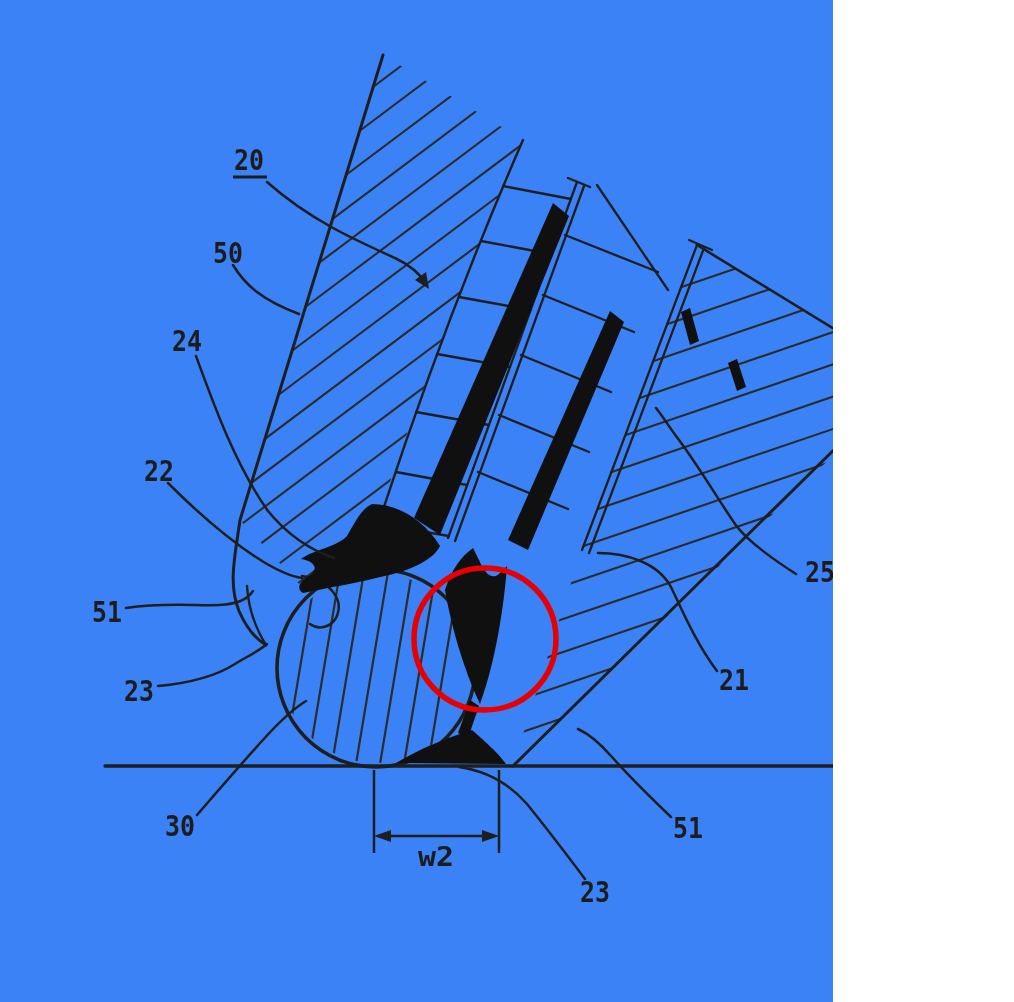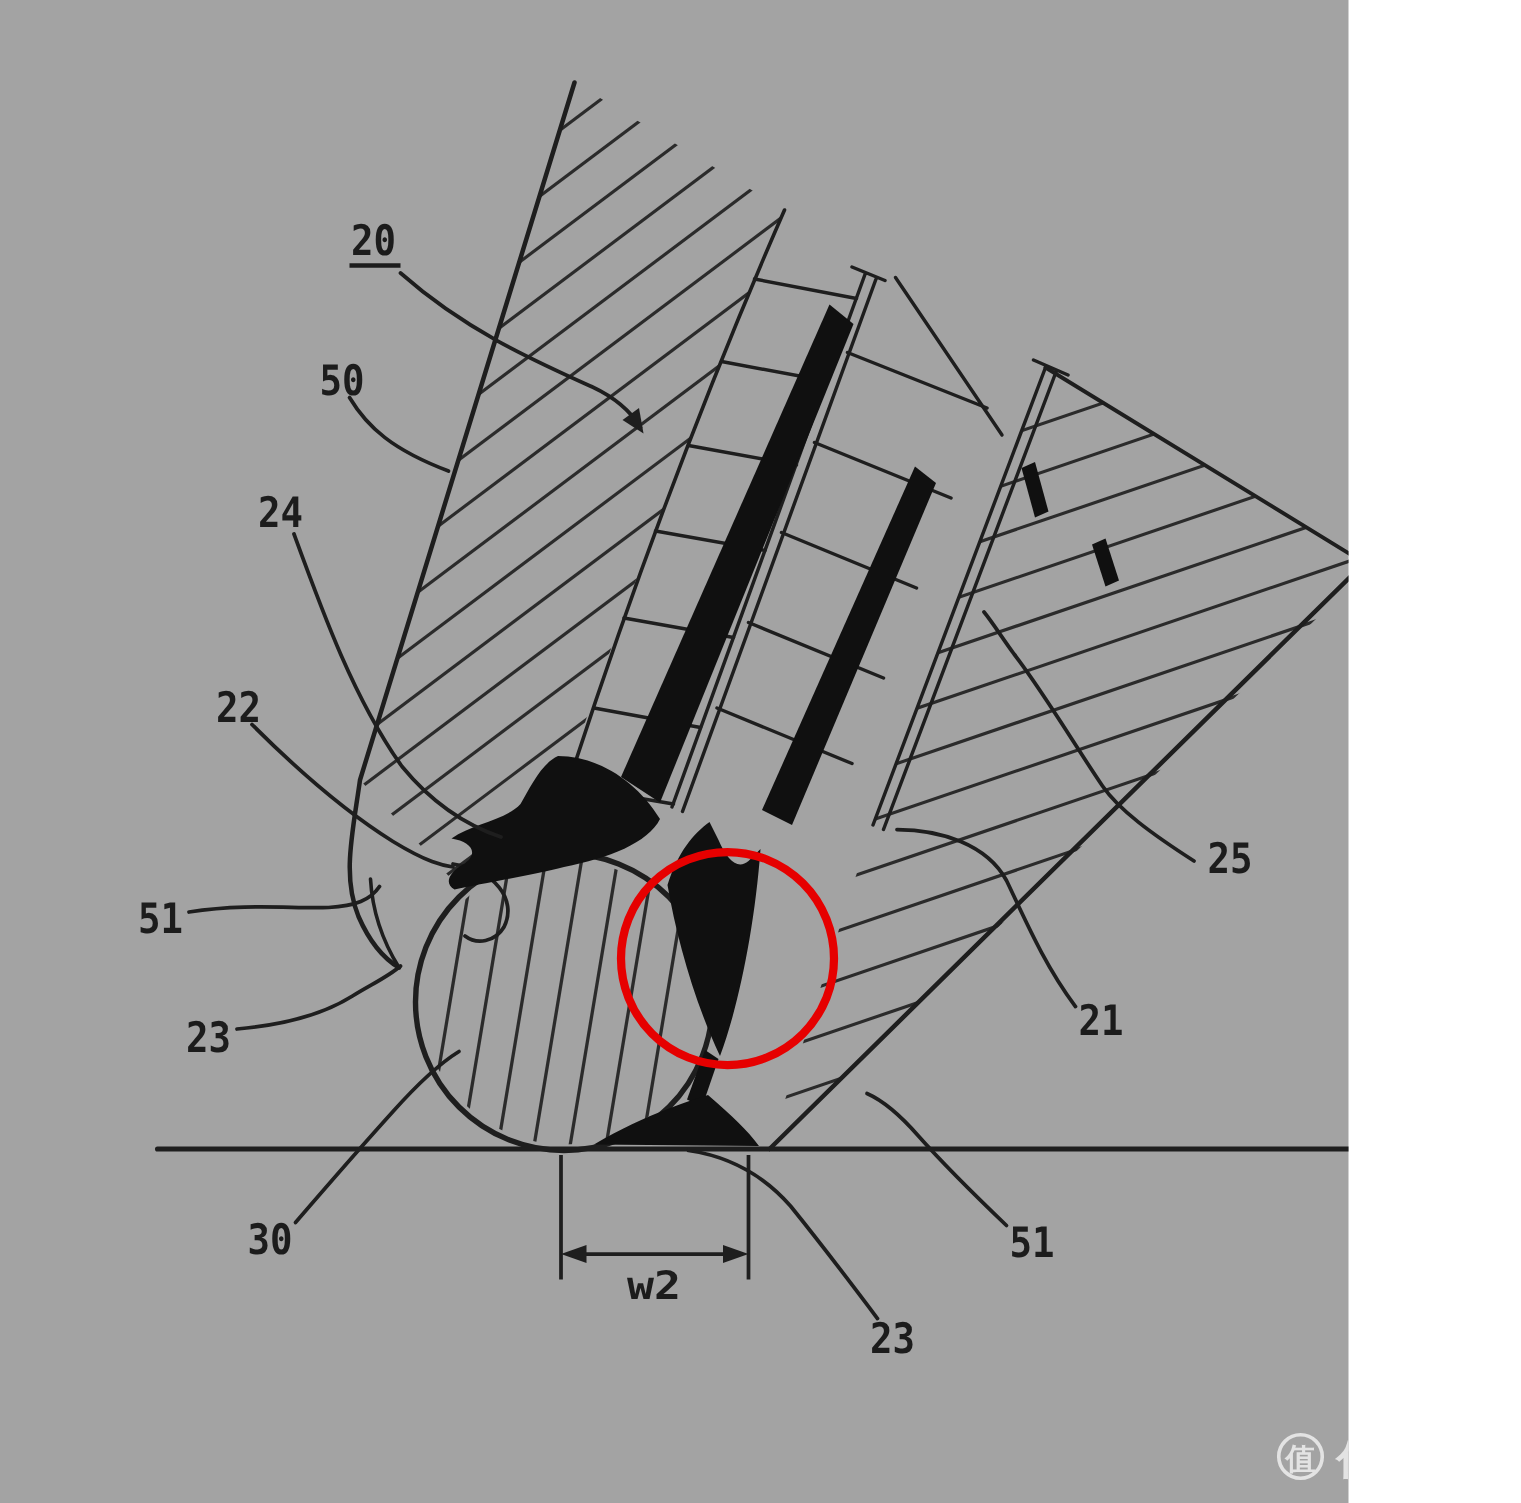--- a/index.html
+++ b/index.html
@@ -1,16 +1,16 @@
 <!DOCTYPE html>
 <html><head>
 <meta charset="utf-8">
 <style>
   html,body{margin:0;padding:0;background:#ffffff;}
-  .stage{position:relative;width:899px;height:1002px;background:#a3a3a3;overflow:hidden;
+  .stage{position:relative;width:833px;height:1002px;background:#3b82f6;overflow:hidden;
          font-family:"DejaVu Sans Mono","Liberation Mono",monospace;}
   svg{display:block}
   text.ref{font-family:"DejaVu Sans Mono","Liberation Mono",monospace;font-weight:700;
            font-size:28px;fill:#1c1c1c;}
   text.dim{font-family:"DejaVu Sans Mono","Liberation Mono",monospace;font-weight:700;
            font-size:26px;fill:#1c1c1c;}
   .wm-text{font-family:"DejaVu Sans","Liberation Sans",sans-serif;font-weight:700;}
 </style>
 </head>
 <body>

